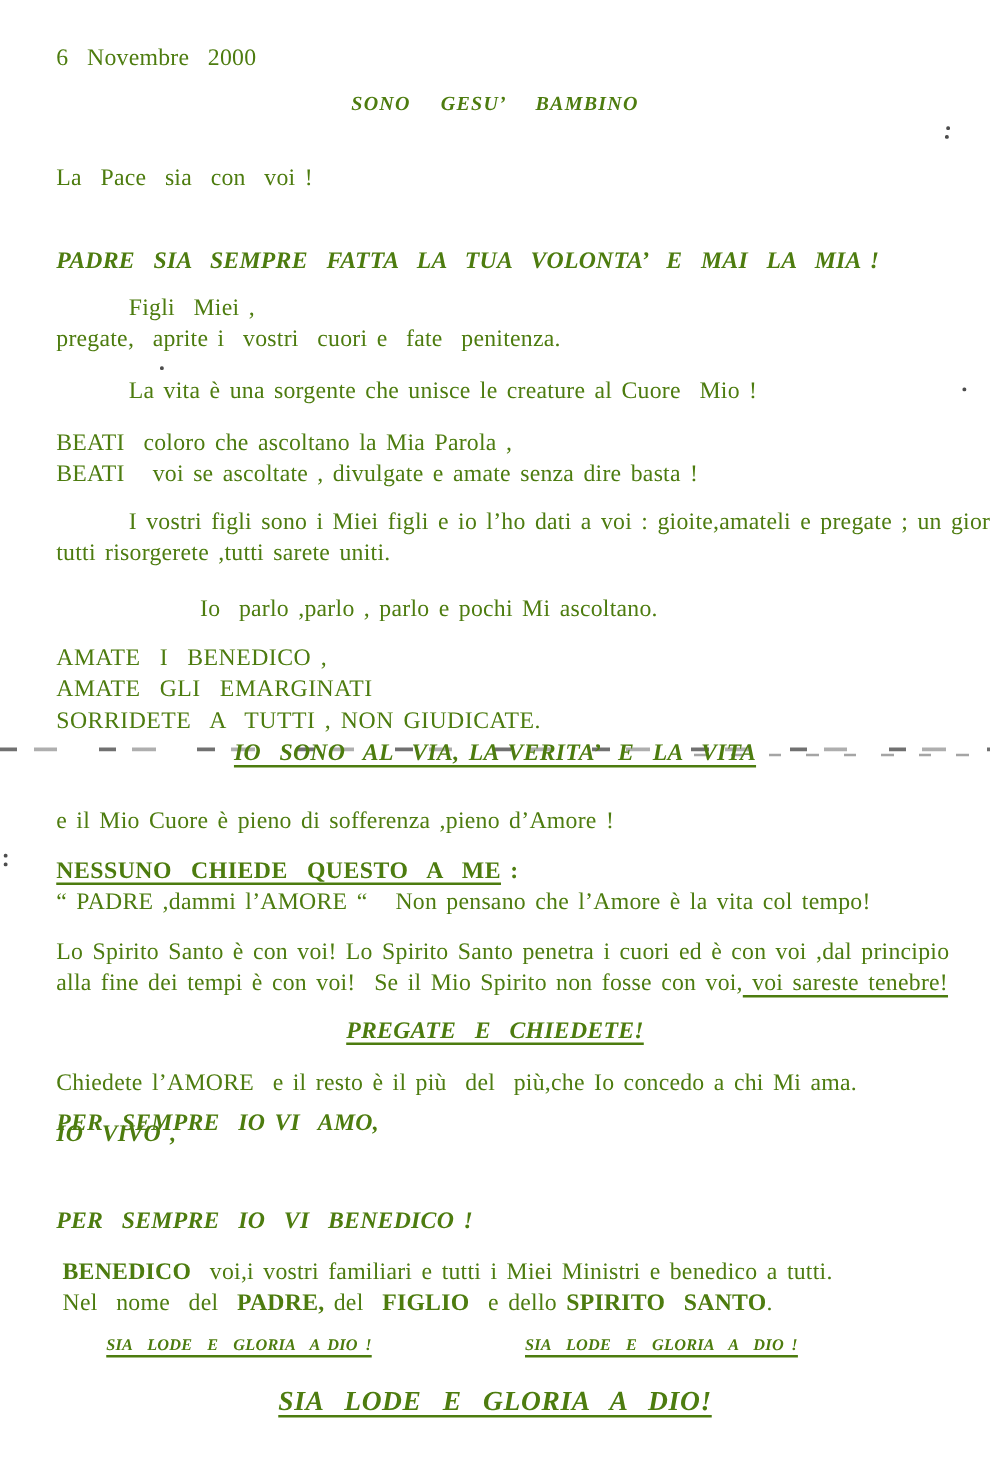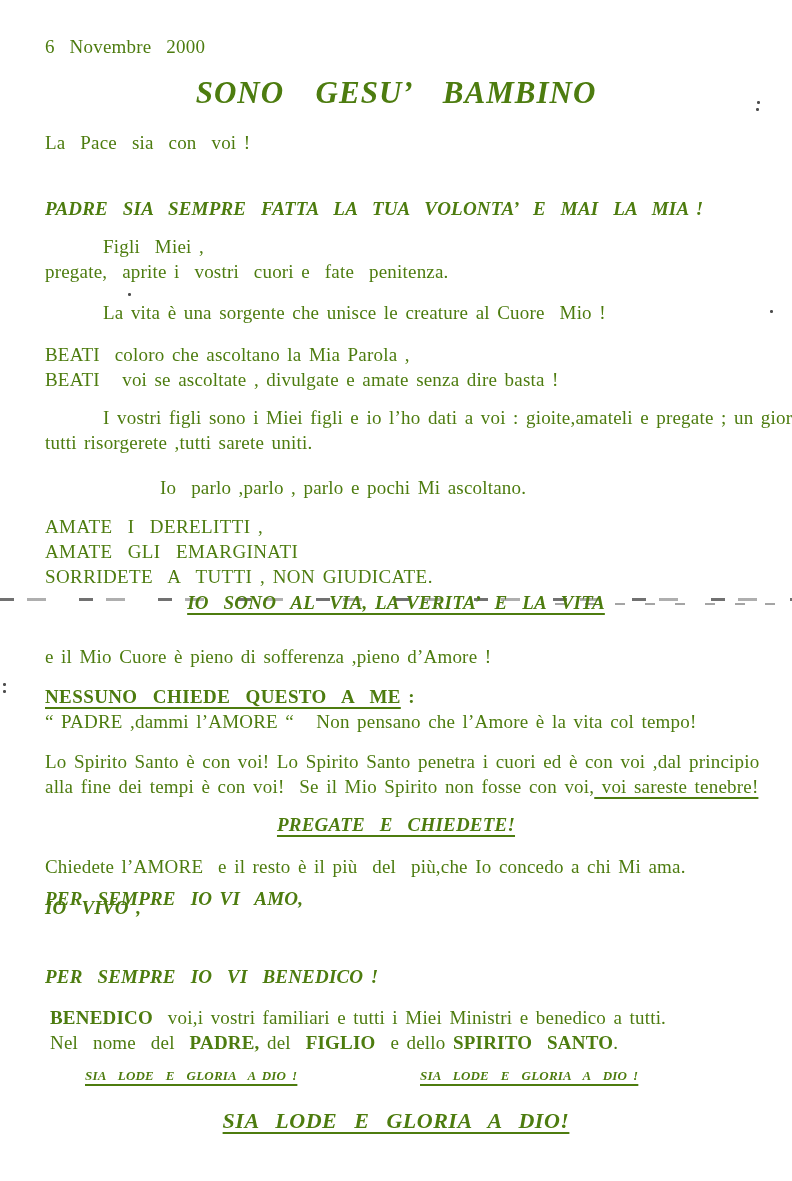--- a/index.html
+++ b/index.html
@@ -6,21 +6,21 @@
   .page {
     position:relative; width:792px; height:1181px; background:#ffffff;
     font-family:Liberation Serif, serif;
     color:#4d7c0f; overflow:hidden;
   }
   .ln { position:absolute; white-space:pre; font-size:19px; word-spacing:2.5px; letter-spacing:0.2px; line-height:1.2; }
   .b  { font-weight:bold; }
   .bi { font-weight:bold; font-style:italic; }
   .u  { text-decoration:underline; text-decoration-thickness:1.6px; text-underline-offset:4px; }
   .c  { left:0; width:792px; text-align:center; }
-  .title { font-size:31px; letter-spacing:1px; word-spacing:7px; }
+  .title { font-size:16px; letter-spacing:1px; word-spacing:7px; }
   .caps { letter-spacing:0.4px; }
   .gloria { font-size:13px; font-weight:bold; font-style:italic; }
   .gloria-big { font-size:22px; font-weight:bold; font-style:italic; letter-spacing:0.5px; }
   
   .dash-band {
     position:absolute; top:598px; left:0; width:792px; height:3px; opacity:0.75;
     background-image:repeating-linear-gradient(90deg,
       rgba(45,45,45,0.9) 0 14px, transparent 14px 27px,
       rgba(60,60,60,0.55) 27px 46px, transparent 46px 79px);
   }
@@ -50,21 +50,21 @@
   <div class="ln" style="top:302px;left:103px">La vita è una sorgente che unisce le creature al Cuore  Mio !</div>
 
   <div class="ln" style="top:344px;left:45px">BEATI  coloro che ascoltano la Mia Parola ,</div>
   <div class="ln" style="top:369px;left:45px">BEATI   voi se ascoltate , divulgate e amate senza dire basta !</div>
 
   <div class="ln" style="top:407px;left:103px">I vostri figli sono i Miei figli e io l’ho dati a voi : gioite,amateli e pregate ; un giorno</div>
   <div class="ln" style="top:432px;left:45px">tutti risorgerete ,tutti sarete uniti.</div>
 
   <div class="ln" style="top:477px;left:160px">Io  parlo ,parlo , parlo e pochi Mi ascoltano.</div>
 
-  <div class="ln caps" style="top:516px;left:45px">AMATE  I  DERELITTI ,</div>
+  <div class="ln caps" style="top:516px;left:45px">AMATE  I  BENEDICO ,</div>
   <div class="ln caps" style="top:541px;left:45px">AMATE  GLI  EMARGINATI</div>
   <div class="ln caps" style="top:566px;left:45px">SORRIDETE  A  TUTTI , NON GIUDICATE.</div>
 
   <div class="dash-band"></div>
   <div class="dash-band2"></div>
   <div class="ln c bi u" style="top:592px">IO  SONO  AL  VIA, LA VERITA’  E  LA  VITA</div>
 
   <div class="ln" style="top:646px;left:45px">e il Mio Cuore è pieno di sofferenza ,pieno d’Amore !</div>
 
   <div class="ln" style="top:686px;left:45px"><span class="b u caps">NESSUNO  CHIEDE  QUESTO  A  ME</span><span class="b"> :</span></div>

